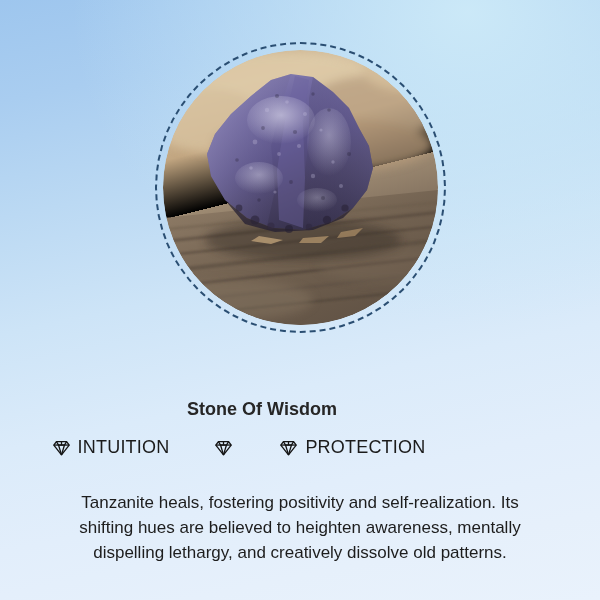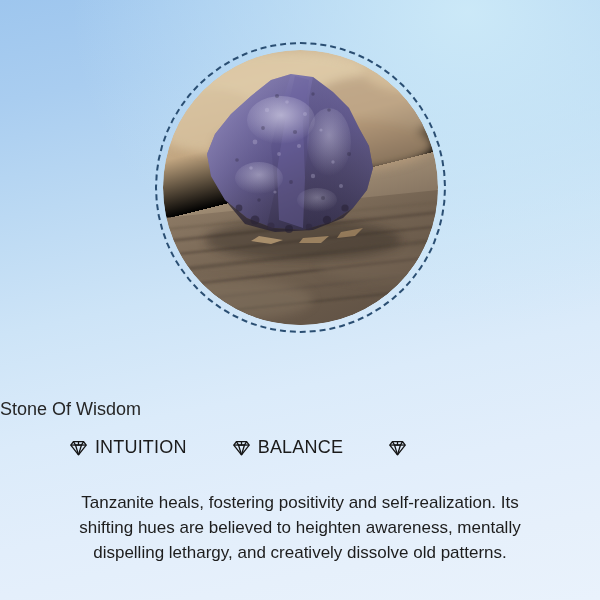--- a/index.html
+++ b/index.html
@@ -71,23 +71,24 @@
     line-height: 58px;
     font-weight: 400;
     color: #161616;
     letter-spacing: 0px;
   }
   .subtitle {
     position: absolute;
     left: 0;
     top: 397px;
     width: 524px;
+    text-align: center;
     font-size: 18px;
     line-height: 24px;
-    font-weight: 400;
+    font-weight: 700;
     color: #262626;
   }
 
   
   .attrs {
     position: absolute;
     left: 0;
     top: 436px;
     width: 476px;
     display: flex;
@@ -299,35 +300,35 @@
           <g fill="none" stroke="#141414" stroke-width="1.5" stroke-linejoin="round">
             <path d="M3.2 9.2 L6.2 5.2 L17.8 5.2 L20.8 9.2 L12 20.4 Z"></path>
             <path d="M3.2 9.2 L20.8 9.2"></path>
             <path d="M6.2 5.2 L8.6 9.2 L12 20.4"></path>
             <path d="M17.8 5.2 L15.4 9.2 L12 20.4"></path>
             <path d="M8.6 9.2 L15.4 9.2"></path>
             <path d="M12 5.2 L12 9.2"></path>
           </g>
         </svg>
       </span>
-      <span class="attr-label">BALANCE</span>
     </div>
 
     <div class="attr">
       <span>
         <svg class="gem-icon" viewBox="0 0 24 24" xmlns="http://www.w3.org/2000/svg" aria-hidden="true">
           <g fill="none" stroke="#141414" stroke-width="1.5" stroke-linejoin="round">
             <path d="M3.2 9.2 L6.2 5.2 L17.8 5.2 L20.8 9.2 L12 20.4 Z"></path>
             <path d="M3.2 9.2 L20.8 9.2"></path>
             <path d="M6.2 5.2 L8.6 9.2 L12 20.4"></path>
             <path d="M17.8 5.2 L15.4 9.2 L12 20.4"></path>
             <path d="M8.6 9.2 L15.4 9.2"></path>
             <path d="M12 5.2 L12 9.2"></path>
           </g>
         </svg>
       </span>
+      <span class="attr-label">PROTECTION</span>
     </div>
 
   </div>
 
   <div class="desc">Tanzanite heals, fostering positivity and self-realization. Its shifting hues are believed to heighten awareness, mentally dispelling lethargy, and creatively dissolve old patterns.</div>
 
 </div>
 
 </body></html>

